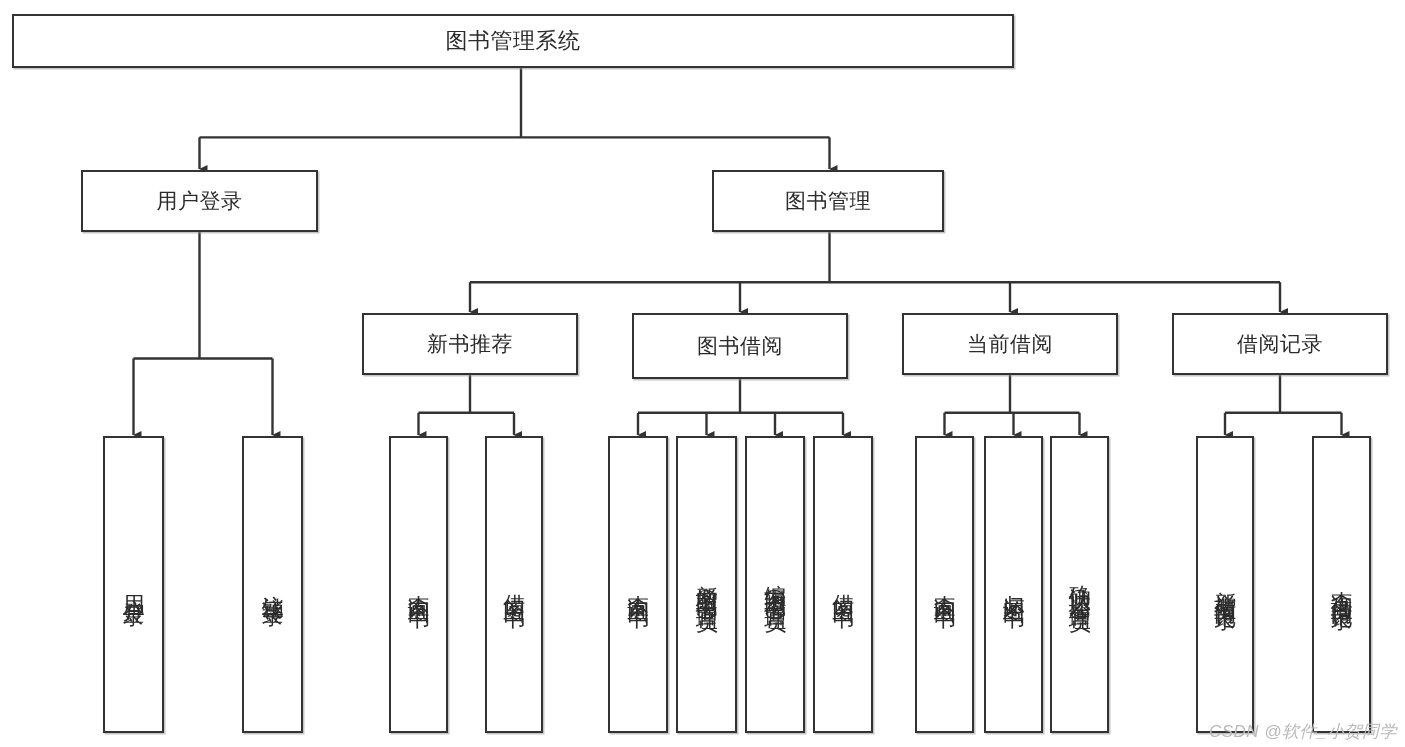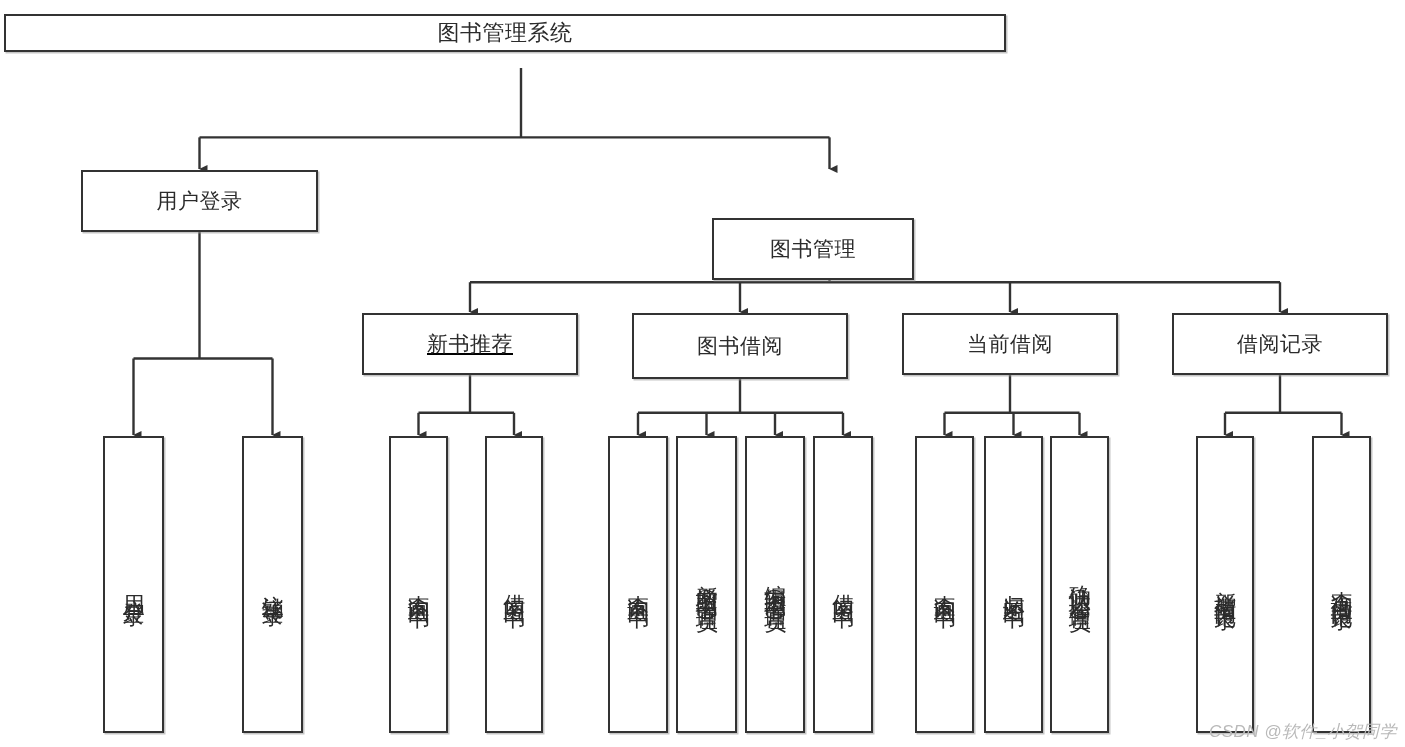--- a/index.html
+++ b/index.html
@@ -108,30 +108,30 @@
         <line x1="1013.5" y1="412.82" x2="1013.5" y2="435" marker-end="url(#arrowhead)"></line>
         <line x1="1079.5" y1="412.82" x2="1079.5" y2="435" marker-end="url(#arrowhead)"></line>
         <line x1="1280" y1="375" x2="1280" y2="412.82"></line>
         <line x1="1225" y1="412.82" x2="1341.5" y2="412.82"></line>
         <line x1="1225" y1="412.82" x2="1225" y2="435" marker-end="url(#arrowhead)"></line>
         <line x1="1341.5" y1="412.82" x2="1341.5" y2="435" marker-end="url(#arrowhead)"></line>
       </g>
   </svg>
 
   <div id="node-layer">
-      <div class="node-box root" style="left: 4px; top: 14px; width: 1002px; height: 38px;">
+      <div class="node-box root" style="left: 12px; top: 14px; width: 1002px; height: 54px;">
         <div class="node-label">图书管理系统</div>
       </div>
       <div class="node-box" style="left: 81px; top: 170px; width: 237px; height: 62px;">
         <div class="node-label">用户登录</div>
       </div>
-      <div class="node-box" style="left: 712px; top: 170px; width: 202px; height: 62px; margin-top: 48px;">
+      <div class="node-box" style="left: 712px; top: 170px; width: 232px; height: 62px;">
         <div class="node-label">图书管理</div>
       </div>
-      <div class="node-box" style="left: 362px; top: 313px; width: 216px; height: 62px; text-decoration: underline;">
+      <div class="node-box" style="left: 362px; top: 313px; width: 216px; height: 62px;">
         <div class="node-label">新书推荐</div>
       </div>
       <div class="node-box" style="left: 632px; top: 313px; width: 216px; height: 66px;">
         <div class="node-label">图书借阅</div>
       </div>
       <div class="node-box" style="left: 902px; top: 313px; width: 216px; height: 62px;">
         <div class="node-label">当前借阅</div>
       </div>
       <div class="node-box" style="left: 1172px; top: 313px; width: 216px; height: 62px;">
         <div class="node-label">借阅记录</div>

